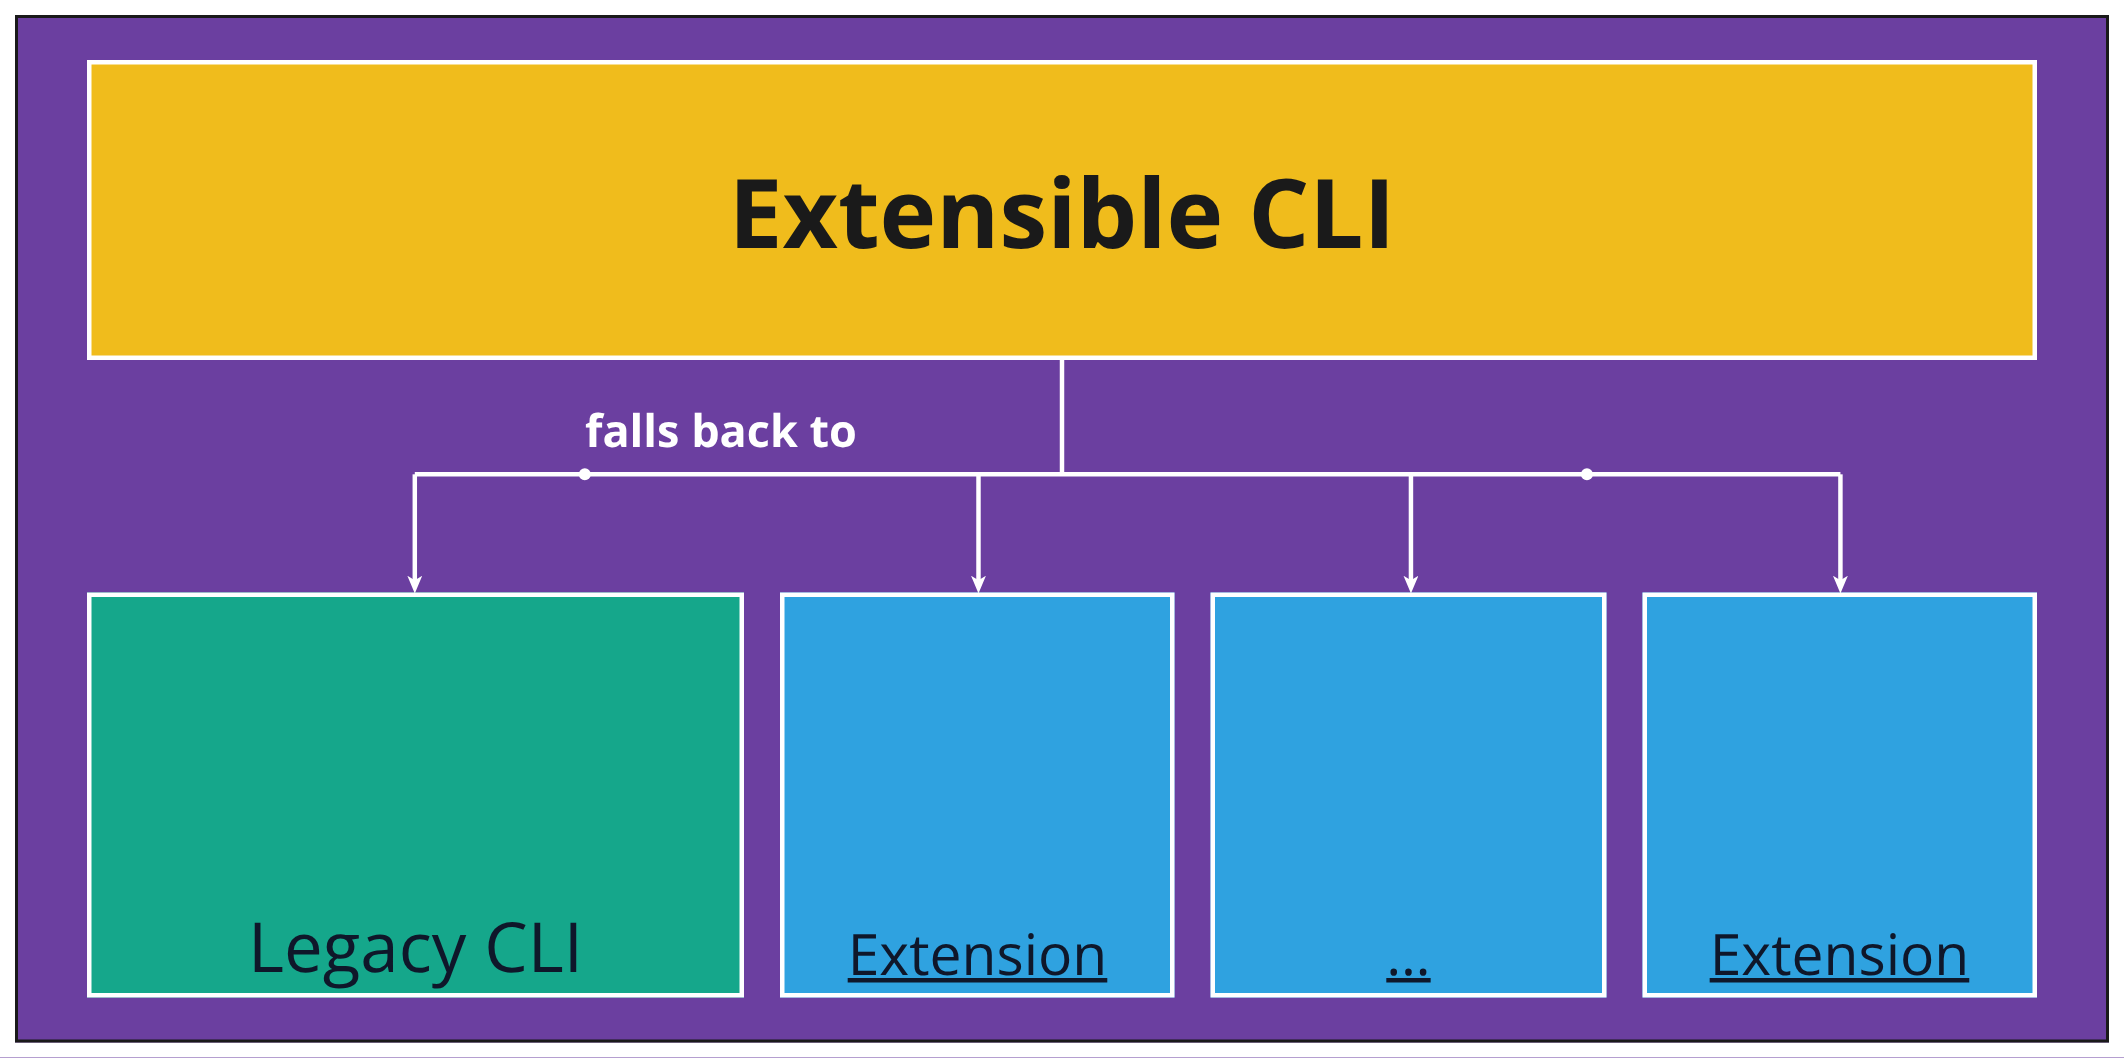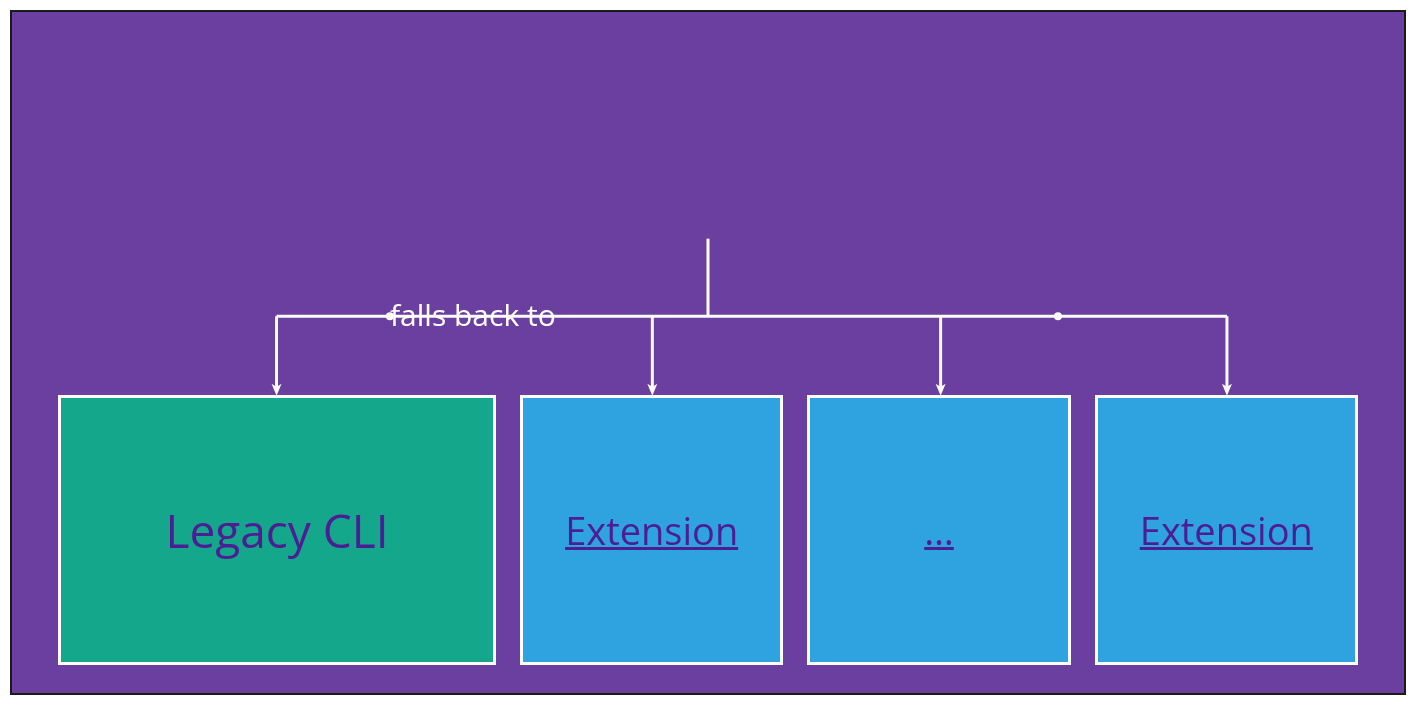--- a/index.html
+++ b/index.html
@@ -34,41 +34,40 @@
   }
   .top-box .title {
     font-size: 64px;
     font-weight: 700;
     color: #1a1a1a;
   }
   .edge-label {
     position: absolute;
     color: #ffffff;
     font-size: 30px;
-    font-weight: 400;
+    font-weight: 700;
     z-index: 5;
-    margin-top: 28px;
   }
   .label-left { top: 254px; left: 378px; }
   .label-right { top: 254px; right: 344px; }
   .bottom-row {
     position: absolute;
     bottom: 28px;
     left: 46px;
     right: 46px;
     height: 270px;
     display: flex;
     gap: 24px;
   }
   .cell {
     border: 3px solid #ffffff;
     display: flex;
-    align-items: center;
+    align-items: flex-end;
     justify-content: center;
-    color: #4c1d95;
+    color: #0f172a;
   }
   .cell.legacy {
     flex: 0 0 438px;
     background: #15a78b;
     font-size: 46px;
   }
   .cell.ext {
     flex: 1 1 0;
     background: #2fa2e0;
     font-size: 38px;
@@ -82,20 +81,23 @@
     height: 100%;
     pointer-events: none;
     z-index: 2;
   }
 </style>
 </head>
 <body>
 
 <div class="container">
 
+  <div class="top-box">
+    <span class="title">Extensible CLI</span>
+  </div>
 
   <span class="edge-label label-left">falls back to</span>
 
   <svg class="arrows" viewBox="0 0 1396 685">
     <defs>
       <marker id="arrowhead" markerWidth="12" markerHeight="12" refX="6" refY="5" orient="auto" markerUnits="userSpaceOnUse">
         <path d="M0,0 L12,5 L0,10 L3,5 Z" fill="#ffffff"></path>
       </marker>
     </defs>
 

